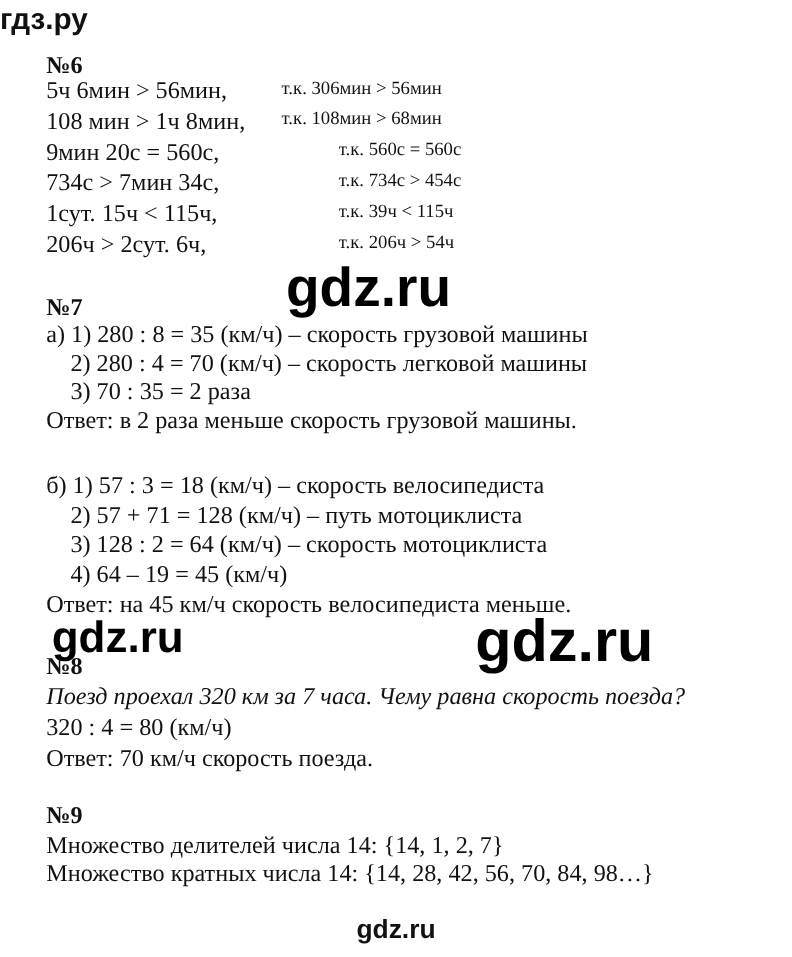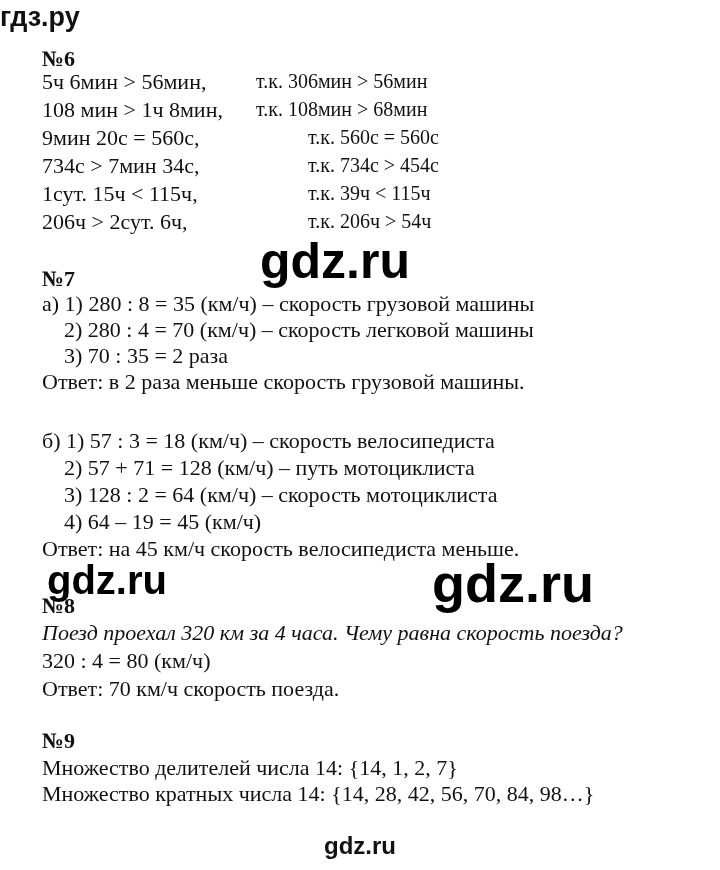--- a/index.html
+++ b/index.html
@@ -25,21 +25,21 @@
     }
     .wm1 { left: 260px; top: 236px; font-size: 50px; }
     .wm2 { left: 47px; top: 560px; font-size: 40px; }
     .wm3 { left: 432px; top: 556px; font-size: 54px; }
     .line {
       position: absolute; left: 42px; font-size: 22px; line-height: 1;
       white-space: pre;
     }
     .title { font-weight: bold; font-size: 22px; }
     .italic { font-style: italic; }
-    .col2 { position: absolute; white-space: pre; font-size: 20px; line-height: 1; text-align: center; }
+    .col2 { position: absolute; white-space: pre; font-size: 17px; line-height: 1; text-align: center; }
   </style>
 </head>
 <body>
 
 <div class="header">гдз.ру</div>
 
 <div class="line title" style="top:48px">№6</div>
 <div class="line" style="top:71px">5ч 6мин &gt; 56мин,</div>
 <div class="col2" style="left:256px;top:71px">т.к. 306мин &gt; 56мин</div>
 <div class="line" style="top:99px">108 мин &gt; 1ч 8мин,</div>
@@ -64,21 +64,21 @@
 <div class="line" style="top:430px">б) 1) 57 : 3 = 18 (км/ч) – скорость велосипедиста</div>
 <div class="line" style="top:457px;left:64px">2) 57 + 71 = 128 (км/ч) – путь мотоциклиста</div>
 <div class="line" style="top:484px;left:64px">3) 128 : 2 = 64 (км/ч) – скорость мотоциклиста</div>
 <div class="line" style="top:511px;left:64px">4) 64 – 19 = 45 (км/ч)</div>
 <div class="line" style="top:538px">Ответ: на 45 км/ч скорость велосипедиста меньше.</div>
 
 <div class="wm wm2">gdz.ru</div>
 <div class="wm wm3">gdz.ru</div>
 
 <div class="line title" style="top:595px">№8</div>
-<div class="line italic" style="top:622px">Поезд проехал 320 км за 4 часа. Чему равна скорость поезда?</div>
+<div class="line italic" style="top:622px">Поезд проехал 320 км за 7 часа. Чему равна скорость поезда?</div>
 <div class="line" style="top:650px">320 : 4 = 80 (км/ч)</div>
 <div class="line" style="top:678px">Ответ: 70 км/ч скорость поезда.</div>
 
 <div class="line title" style="top:730px">№9</div>
 <div class="line" style="top:757px">Множество делителей числа 14: {14, 1, 2, 7}</div>
 <div class="line" style="top:783px">Множество кратных числа 14: {14, 28, 42, 56, 70, 84, 98…}</div>
 
 <div class="footer">gdz.ru</div>
 
 </body></html>

